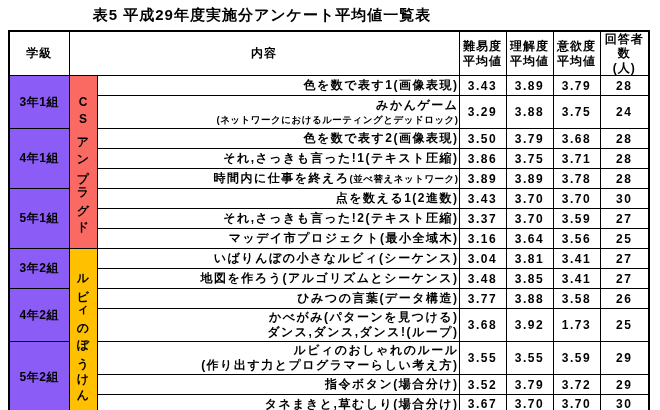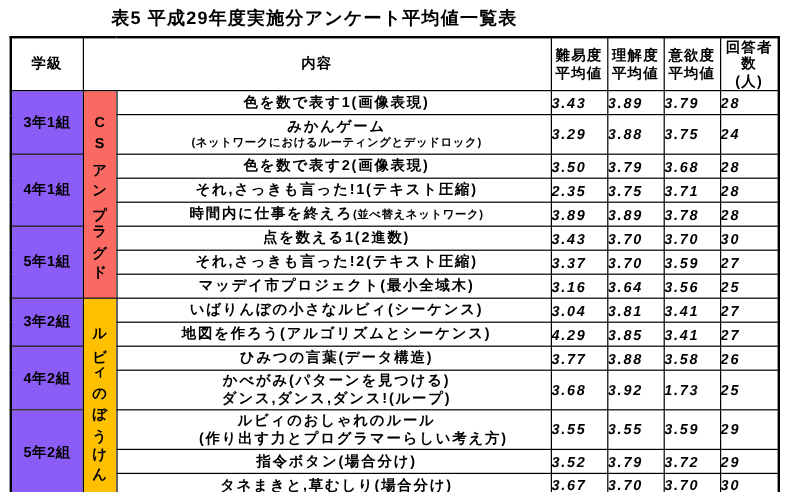--- a/index.html
+++ b/index.html
@@ -29,27 +29,27 @@
     background:#8b5cf6;
   }
   td.strip{
     writing-mode:vertical-rl;text-orientation:upright;
     text-align:center;vertical-align:middle;
     font-size:12px;font-weight:bold;letter-spacing:3px;line-height:26px;
   }
   td.strip-cs{background:#fa6a62;}
   td.strip-ruby{background:#ffc000;}
   td.content{
-    font-size:12px;font-weight:bold;text-align:center;
+    font-size:12px;font-weight:bold;text-align:right;
     padding-left:5px;letter-spacing:1.5px;line-height:1.3;
   }
   td.content .small{font-size:9.5px;letter-spacing:0.5px;}
   td.content .indent{padding-left:6px;margin-left:22px;}
   td.num{
-    font-size:12px;font-weight:bold;letter-spacing:1.5px;font-style:italic;
+    text-align:center;font-size:12px;font-weight:bold;letter-spacing:1.5px;
   }
 </style>
 </head>
 <body>
 
 <div class="page">
   <div class="title">表5 平成29年度実施分アンケート平均値一覧表</div>
 
   <table class="survey">
     <colgroup>
@@ -94,21 +94,21 @@
       <tr class="r-single">
         <td class="cls" rowspan="3">4年1組</td>
         <td class="content">色を数で表す2(画像表現)</td>
         <td class="num">3.50</td>
         <td class="num">3.79</td>
         <td class="num">3.68</td>
         <td class="num">28</td>
       </tr>
       <tr class="r-single">
         <td class="content">それ,さっきも言った!1(テキスト圧縮)</td>
-        <td class="num">2.35</td>
+        <td class="num">3.86</td>
         <td class="num">3.75</td>
         <td class="num">3.71</td>
         <td class="num">28</td>
       </tr>
       <tr class="r-single">
         <td class="content"><span>時間内に仕事を終えろ</span><span class="small">(並べ替えネットワーク)</span></td>
         <td class="num">3.89</td>
         <td class="num">3.89</td>
         <td class="num">3.78</td>
         <td class="num">28</td>
@@ -139,21 +139,21 @@
         <td class="cls" rowspan="2">3年2組</td>
         <td class="strip strip-ruby" rowspan="7">ルビィのぼうけん</td>
         <td class="content">いばりんぼの小さなルビィ(シーケンス)</td>
         <td class="num">3.04</td>
         <td class="num">3.81</td>
         <td class="num">3.41</td>
         <td class="num">27</td>
       </tr>
       <tr class="r-single">
         <td class="content">地図を作ろう(アルゴリズムとシーケンス)</td>
-        <td class="num">4.29</td>
+        <td class="num">3.48</td>
         <td class="num">3.85</td>
         <td class="num">3.41</td>
         <td class="num">27</td>
       </tr>
       <tr class="r-single">
         <td class="cls" rowspan="2">4年2組</td>
         <td class="content">ひみつの言葉(データ構造)</td>
         <td class="num">3.77</td>
         <td class="num">3.88</td>
         <td class="num">3.58</td>

